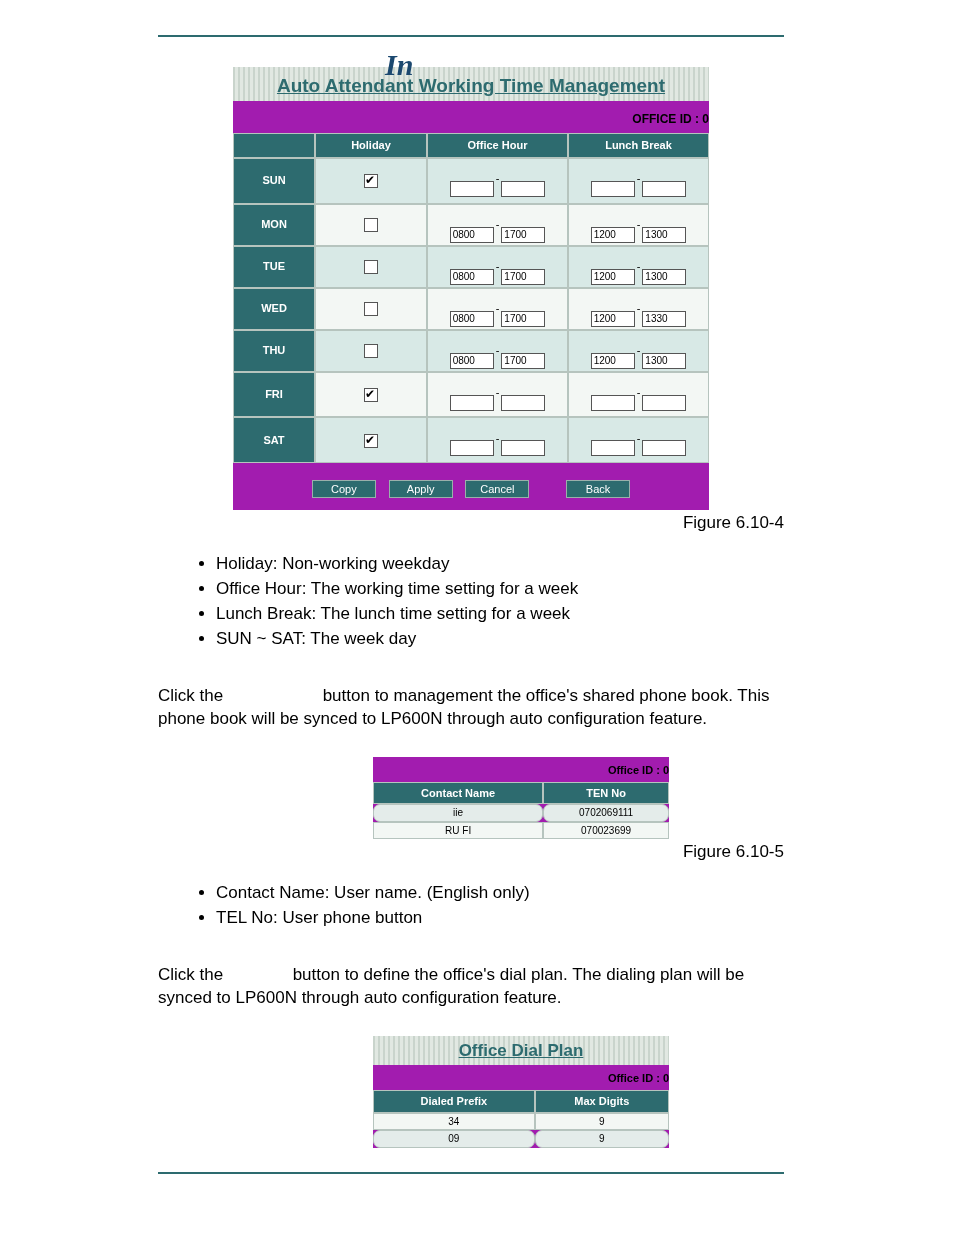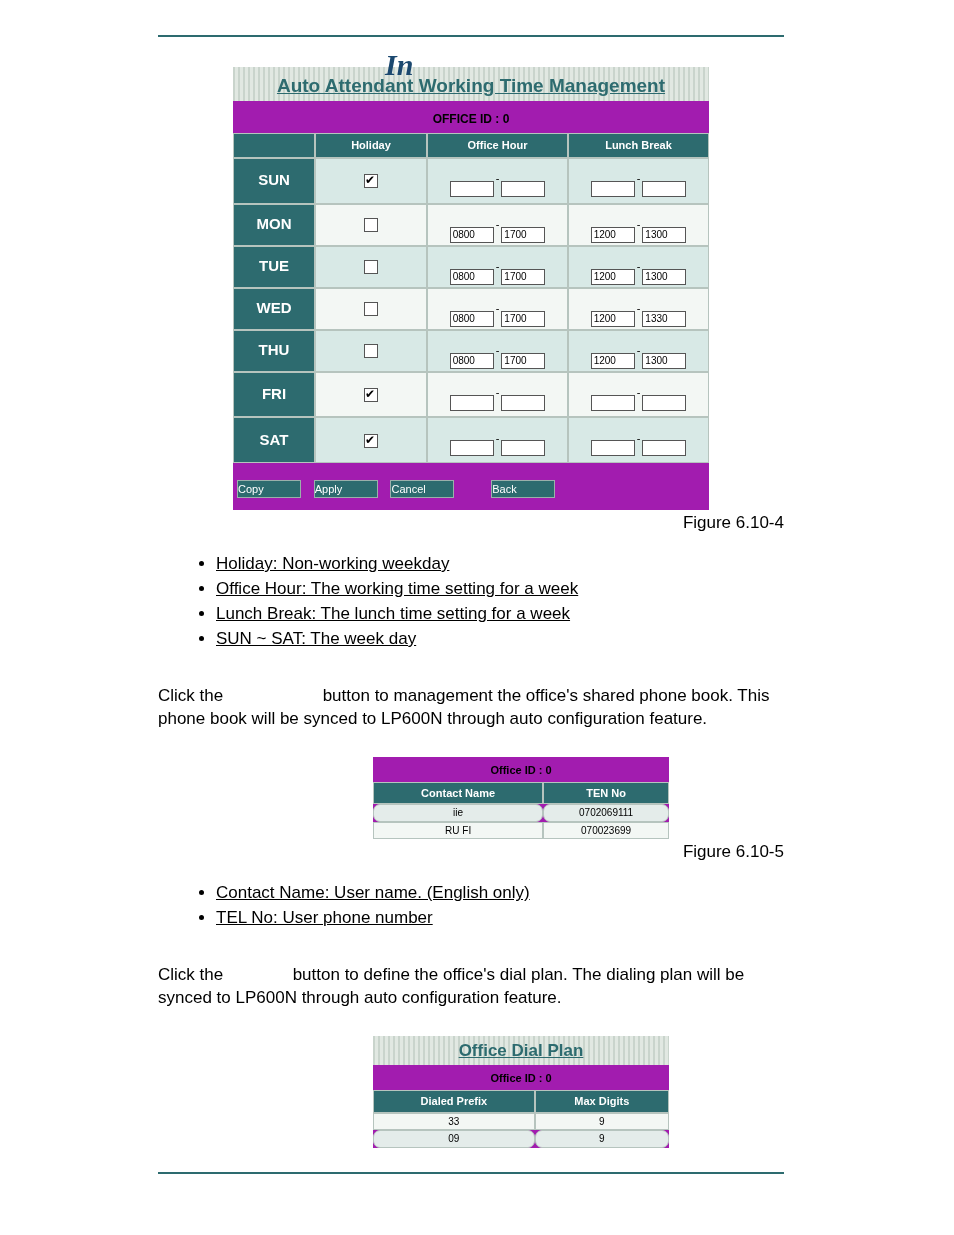--- a/index.html
+++ b/index.html
@@ -42,21 +42,20 @@
     font-size: 17px;
     margin: 2px 0 18px 0;
   }
   ul.bullets {
     list-style: disc;
     padding-left: 58px;
     margin: 0 0 34px 0;
   }
   ul.bullets li {
     margin: 0 0 2px 0;
-    text-decoration: underline;
   }
   .para {
     margin: 0 0 26px 0;
   }
 
   
   .panel1-wrap {
     margin: 0 75px 2px 75px;
   }
   .panel-box {
@@ -68,21 +67,21 @@
   }
   .panel-title {
     color: #2d6b6f;
     font-weight: bold;
     text-decoration: underline;
     font-family: Verdana, sans-serif;
   }
   .panel1-wrap .panel-title { font-size: 19px; text-align:center; display:block;}
   .panel1-wrap .hatch-header { text-align:center; }
   .office-id {
-    text-align: center;
+    text-align: right;
     font-size: 12px;
     font-weight: bold;
     padding: 10px 0 6px 0;
     color:#000;
   }
   table.wt {
     border-collapse: separate;
     border-spacing: 0;
     width: 100%;
     font-size: 11px;
@@ -99,21 +98,21 @@
   table.wt td {
     border: 1px solid #b6c4be;
     text-align: center;
     padding: 2px 0;
     height: 20px;
   }
   table.wt td.daycell {
     background: #2d6b6f;
     color: #fff;
     font-weight: bold;
-    font-size: 15px;
+    font-size: 11px;
     width: 80px;
   }
   table.wt tr.even td:not(.daycell) { background: #f3f7f4; }
   table.wt tr.odd  td:not(.daycell) { background: #d8e9e6; }
   .chk {
     display:inline-block;
     width:12px;height:12px;
     border:1px solid #555;
     background:#fff;
     position:relative;
@@ -139,20 +138,21 @@
     background:#fff;
     font-size:10px;
     line-height:14px;
     text-align:left;
     padding:0 2px;
     display:inline-block;
     margin-top:20px;
   }
   .dash { font-size:11px; }
   .btnrow {
+    text-align:center;
     padding: 14px 0 10px 0;
   }
   .pbtn {
     display:inline-block;
     background:#2d6b6f;
     color:#fff;
     font-size:11px;
     width:62px;
     line-height:16px;
     border:1px solid #9ab0ab;
@@ -366,21 +366,21 @@
                 <td>070023699</td>
               </tr>
             </tbody>
         </table>
       </div>
     </div>
     <div class="fig-caption">Figure 6.10-5</div>
 
     <ul class="bullets" id="b2">
         <li>Contact Name: User name. (English only)</li>
-        <li>TEL No: User phone number</li>
+        <li>TEL No: User phone button</li>
       </ul>
 
     <p class="para">
       <span>Click the </span>
       <span style="display:inline-block;width:60px"></span>
       <span> button to define the office's dial plan. The dialing plan will be synced to LP600N through auto configuration feature.</span>
     </p>
 
     <div class="small-panel-wrap sp3">
       <div class="panel-box">
@@ -390,21 +390,21 @@
         <div class="office-id" style="font-size:11px;padding:6px 0 4px 0">Office ID : 0</div>
         <table class="sm">
           <tbody>
               <tr>
             <th>Dialed Prefix</th>
             <th>Max Digits</th>
           </tr>
           </tbody>
             <tbody id="dp-body">
               <tr class="even">
-                <td>33</td>
+                <td>34</td>
                 <td>9</td>
               </tr>
               <tr class="odd">
                 <td>09</td>
                 <td>9</td>
               </tr>
             </tbody>
         </table>
       </div>
     </div>

